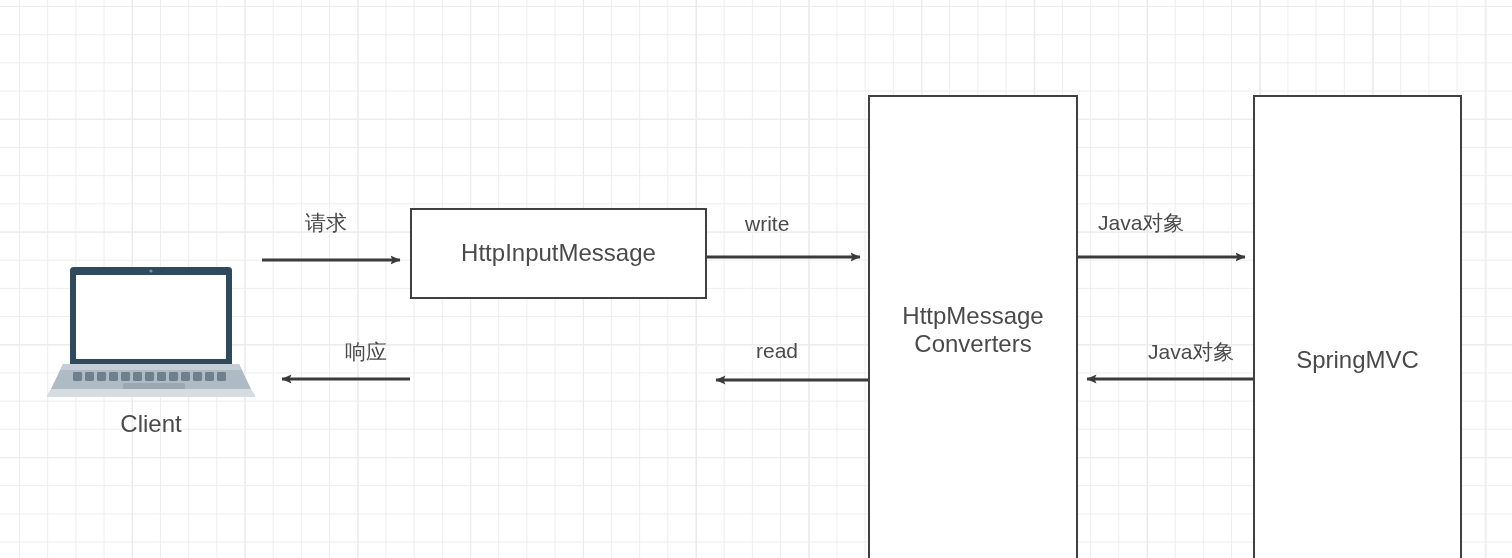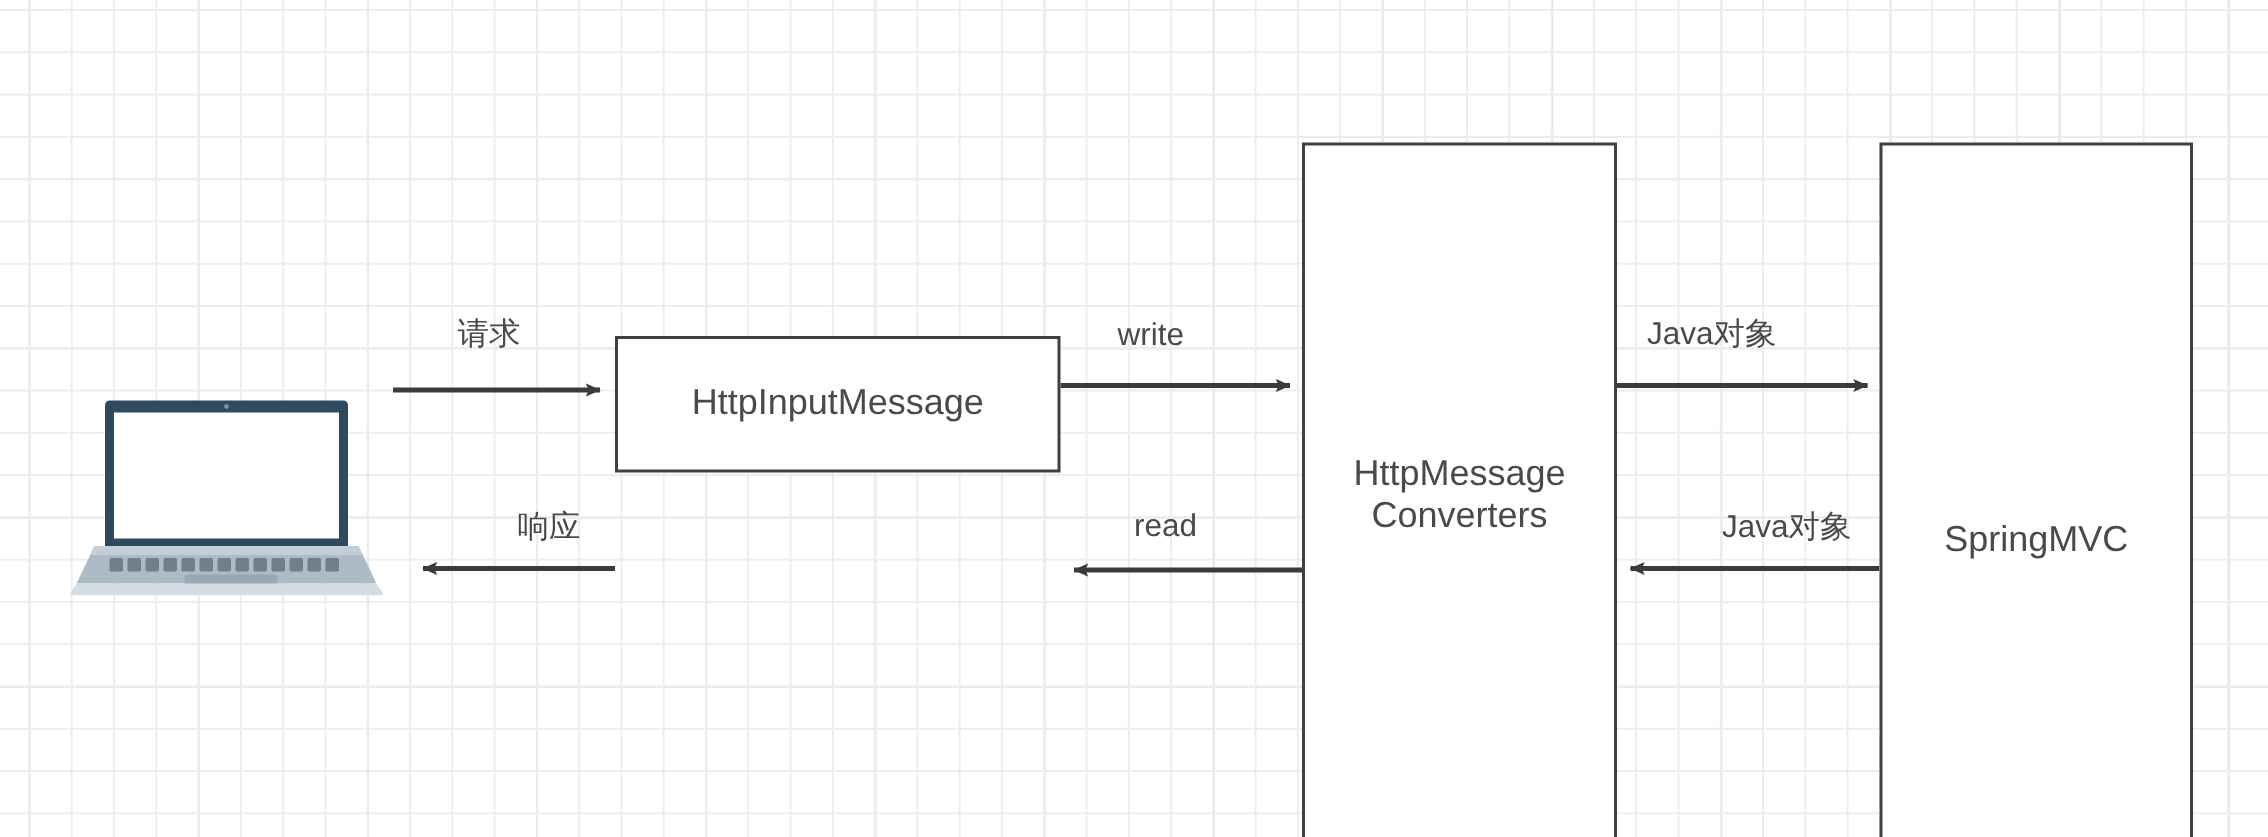--- a/index.html
+++ b/index.html
@@ -37,21 +37,21 @@
     background: #ffffff;
     display: flex;
     align-items: center;
     justify-content: center;
     text-align: center;
     color: #4a4a4a;
     line-height: 1.18;
     white-space: pre-line;
   }
 
-  #box-http-input   { left: 410px; top: 208px;  width: 297px; height: 91px;  font-size: 24px; margin-top: 16px; }
+  #box-http-input   { left: 410px; top: 208px;  width: 297px; height: 91px;  font-size: 24px; }
   #box-http-output  { left: 410px; top: 348px;  width: 297px; height: 91px;  font-size: 24px; }
   #box-converters   { left: 868px; top: 95px;   width: 210px; height: 470px; font-size: 24px; }
   #box-springmvc    { left: 1253px; top: 95px;  width: 209px; height: 531px; font-size: 24px; }
 
   
   .edge-label {
     position: absolute;
     color: #4a4a4a;
     font-size: 21px;
     white-space: nowrap;
@@ -172,20 +172,21 @@
       <rect x="148" y="109" width="9" height="9" rx="1.4"></rect>
       <rect x="160" y="109" width="9" height="9" rx="1.4"></rect>
       <rect x="172" y="109" width="9" height="9" rx="1.4"></rect>
     </g>
 
     <rect x="78" y="120" width="62" height="9" rx="2" fill="#9aa8b3"></rect>
 
     <path d="M6,126 L206,126 L210,132 Q211,134 208,134 L4,134 Q1,134 2,132 Z" fill="#d5dde2"></path>
   </svg>
 
+  <div id="client-label">Client</div>
 
   <div class="node" id="box-http-input">HttpInputMessage</div>
 
 
   <div class="node" id="box-converters">HttpMessage
 Converters</div>
 
   <div class="node" id="box-springmvc">SpringMVC</div>
 
   <div class="edge-label cjk" id="lbl-request">请求</div>

